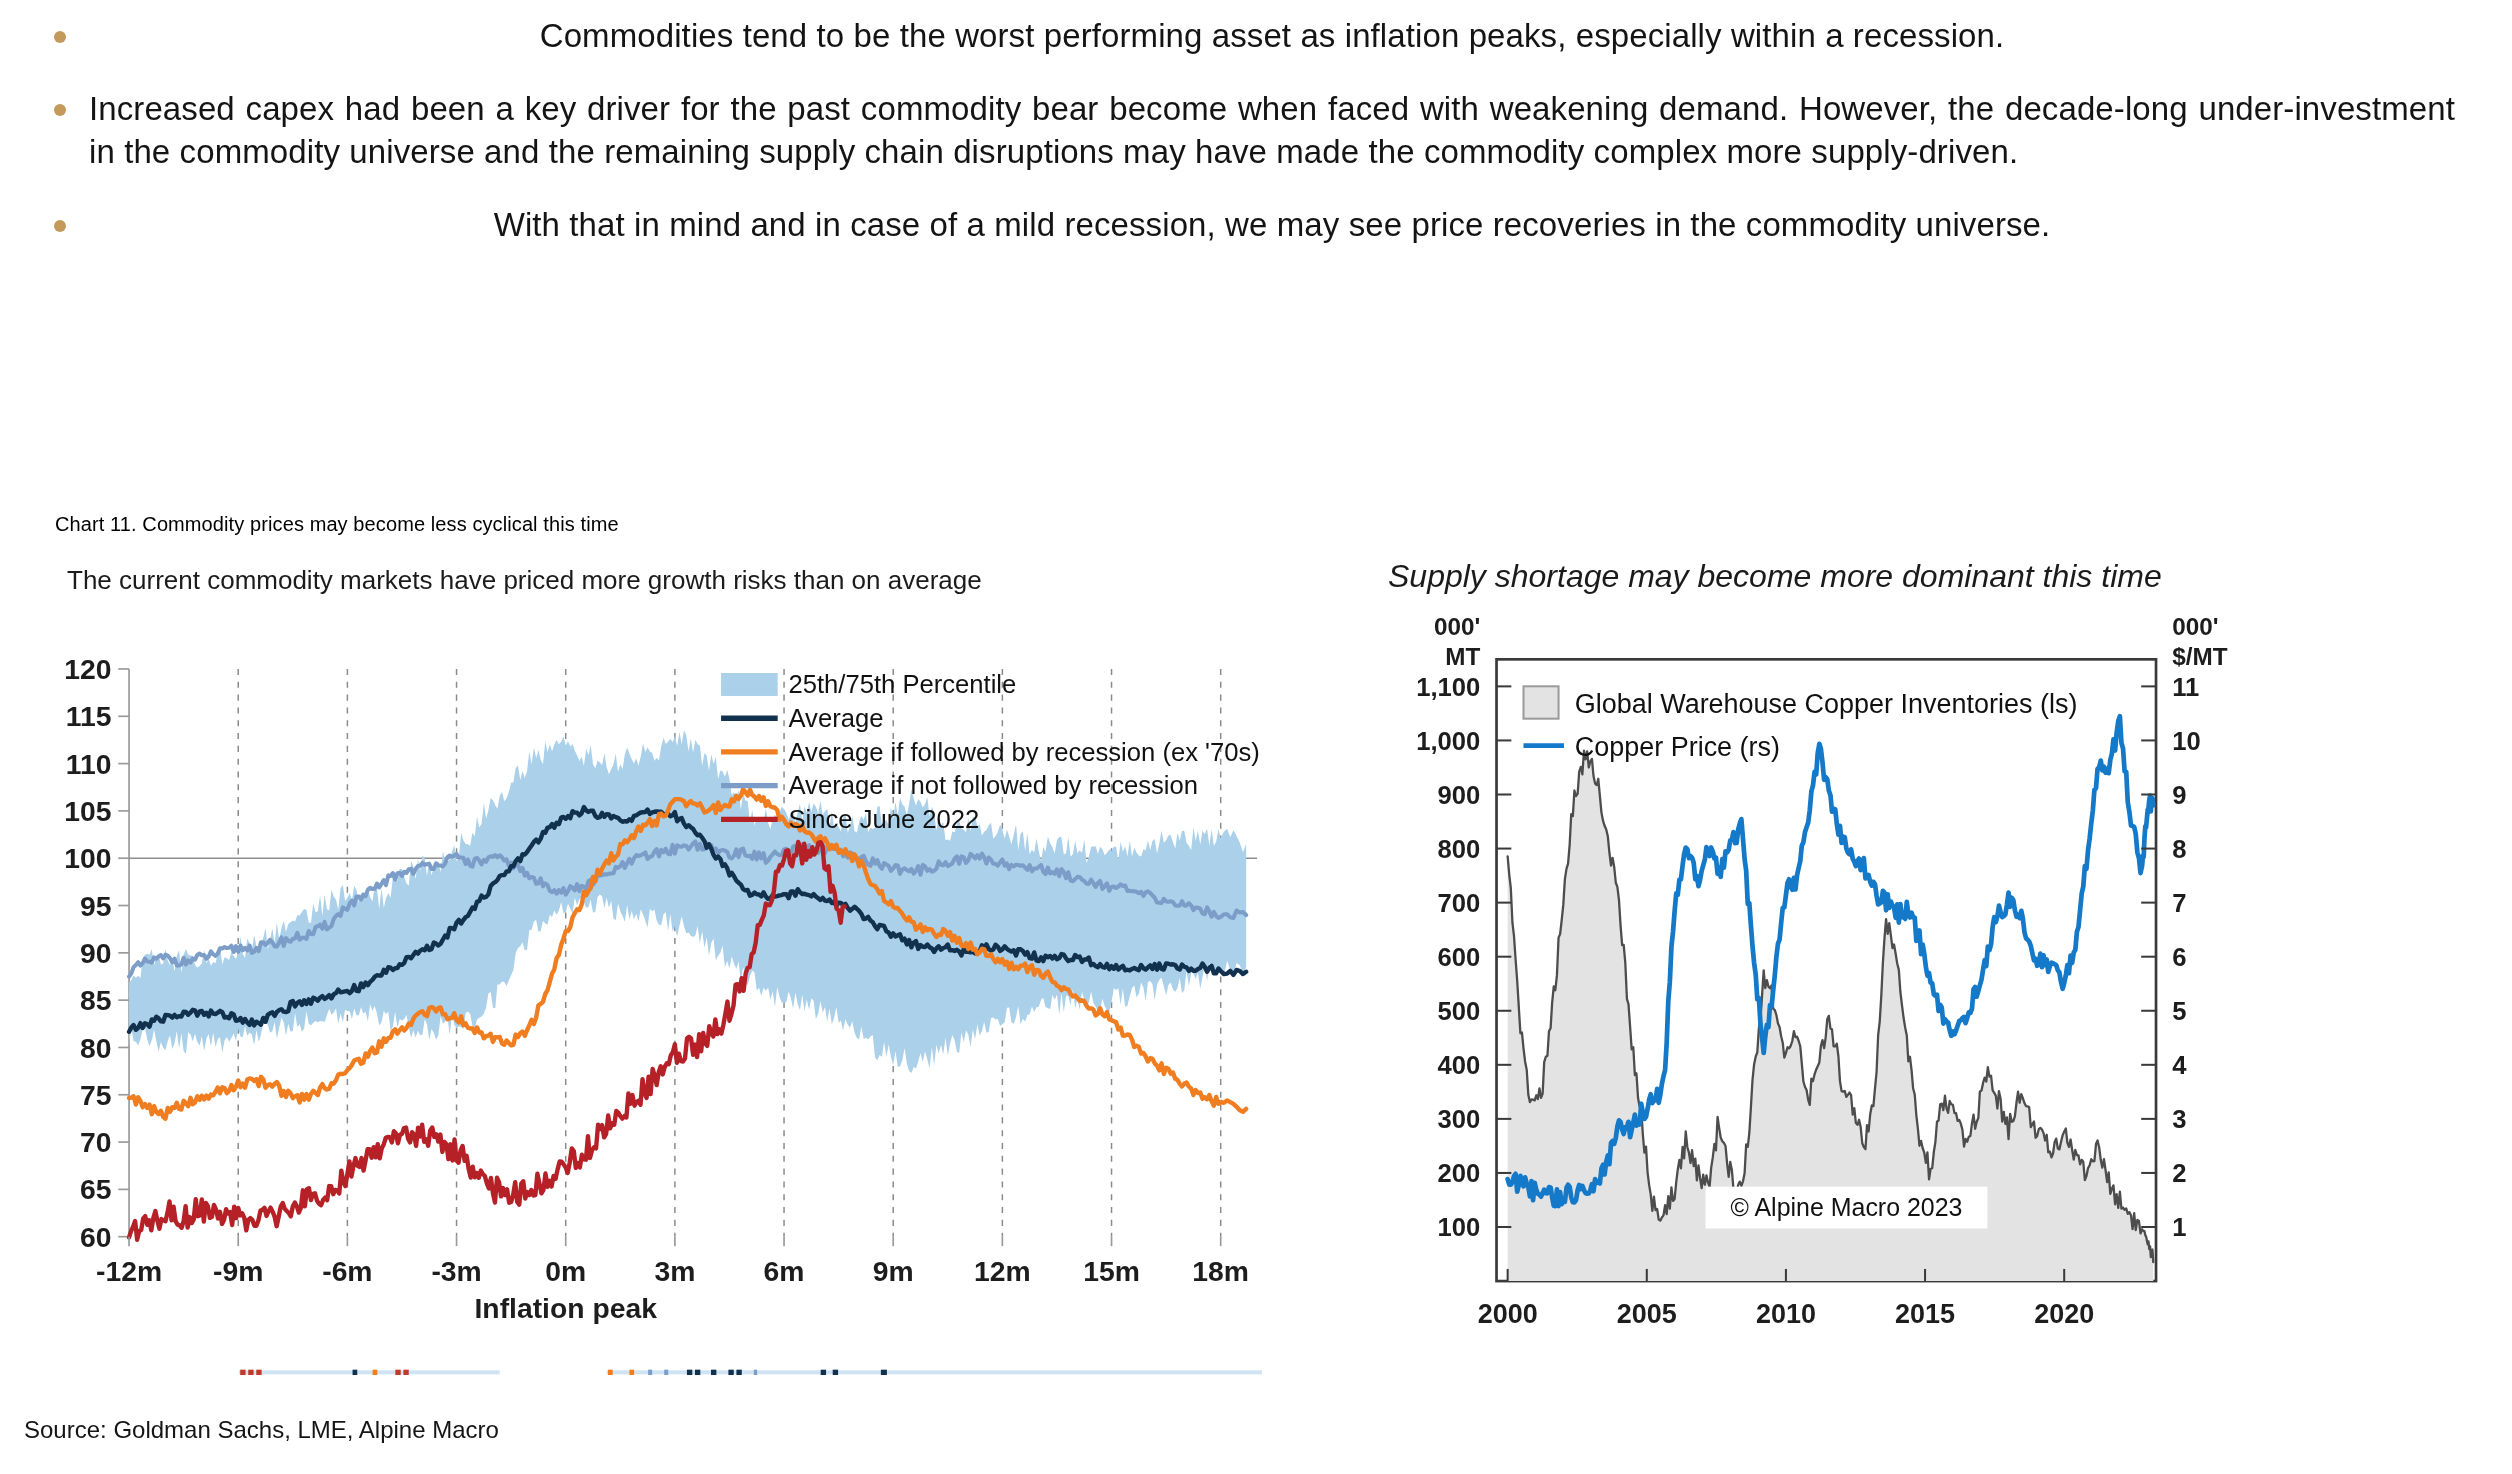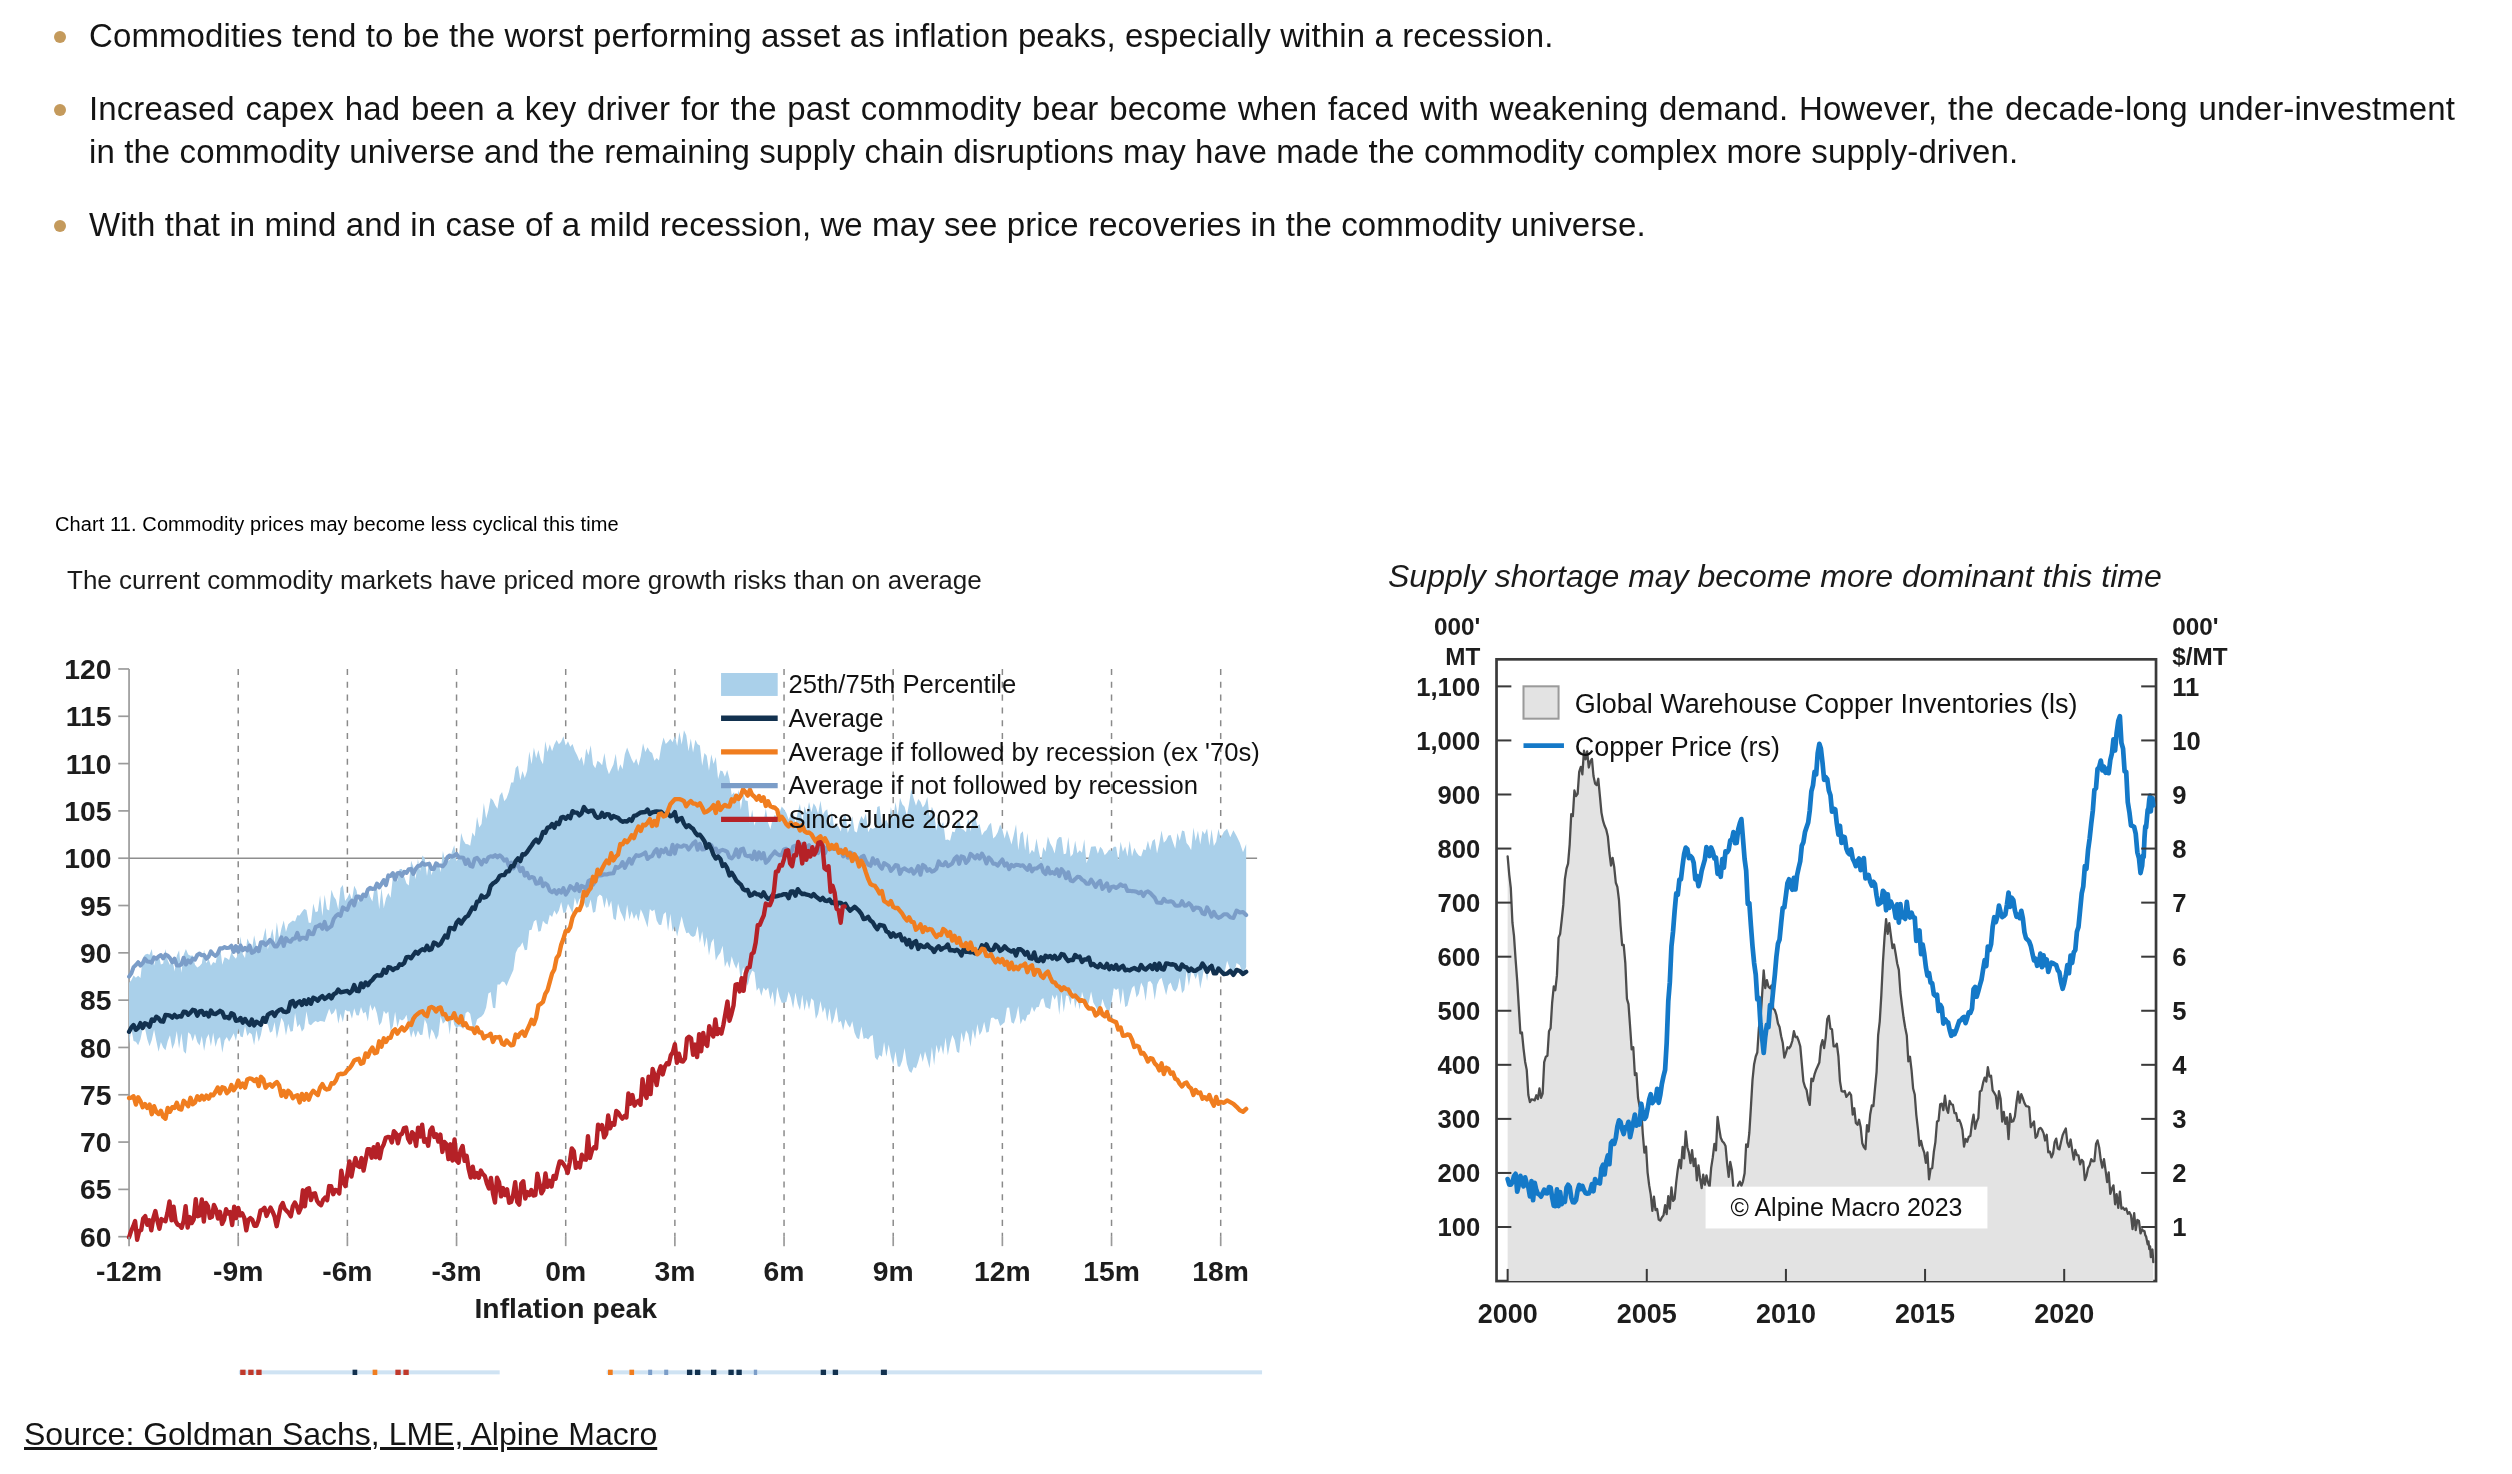--- a/index.html
+++ b/index.html
@@ -13,37 +13,37 @@
   .bullet-row{display:flex;align-items:flex-start;margin-bottom:30px;}
   .bullet-dot{
     flex:0 0 auto;width:12px;height:12px;border-radius:50%;
     background:#c49a5c;margin-top:16px;margin-right:23px;
   }
   .bullet-text{
     flex:1 1 auto;font-size:33px;line-height:1.30;color:#141414;
     text-align:justify;text-justify:inter-word;letter-spacing:0.1px;
   }
   .bullet-row:last-child .bullet-text{text-align:left;}
-  .bullet-row.single .bullet-text{text-align:left;}
+  .bullet-row.single .bullet-text{text-align:center;}
 
   
   #chart-title{
     position:absolute;left:55px;top:513px;font-size:20px;color:#000000;
     letter-spacing:0.1px;white-space:nowrap;
   }
   #left-subtitle{
     position:absolute;left:67px;top:565px;width:1207px;
     font-size:26px;color:#1b1b1b;line-height:1.18;
   }
   #right-subtitle{
     position:absolute;left:1388px;top:558px;width:985px;
     font-size:32px;font-style:italic;color:#1b1b1b;line-height:1.15;
   }
   #source{
-    position:absolute;left:24px;top:1416px;font-size:32px;color:#151515;text-decoration:underline;
+    position:absolute;left:24px;top:1416px;font-size:24px;color:#151515;
   }
 
   
   .panel{position:absolute;}
   #left-panel{left:40px;top:642px;width:1234px;height:681px;}
   #right-panel{left:1383px;top:600px;width:985px;height:762px;}
 
   svg{display:block;overflow:visible;}
   .tick-text{font-family:"Liberation Sans",sans-serif;font-weight:bold;fill:#1d1d1d;}
   .lg-text{font-family:"Liberation Sans",sans-serif;fill:#111;}

